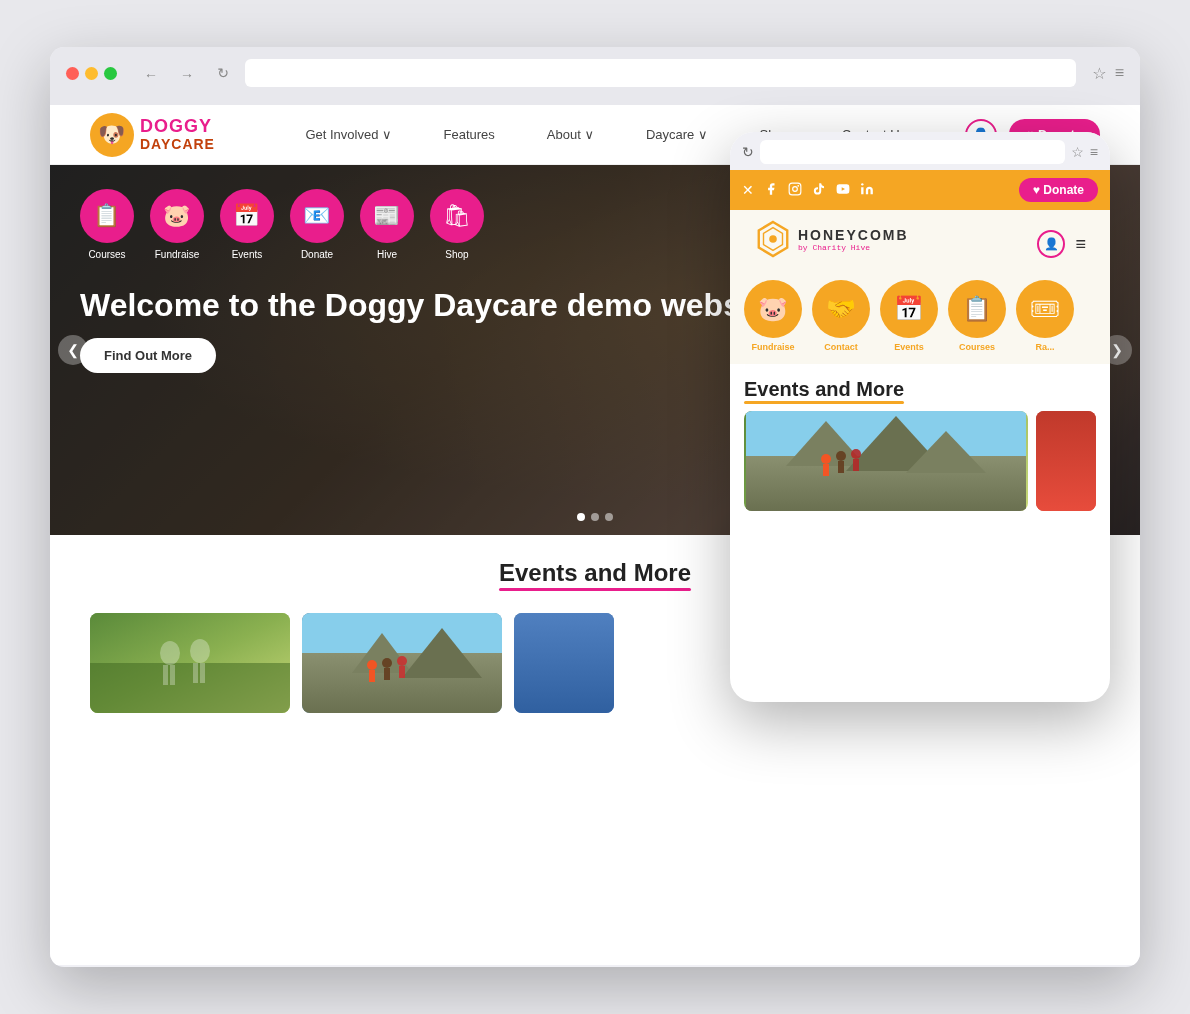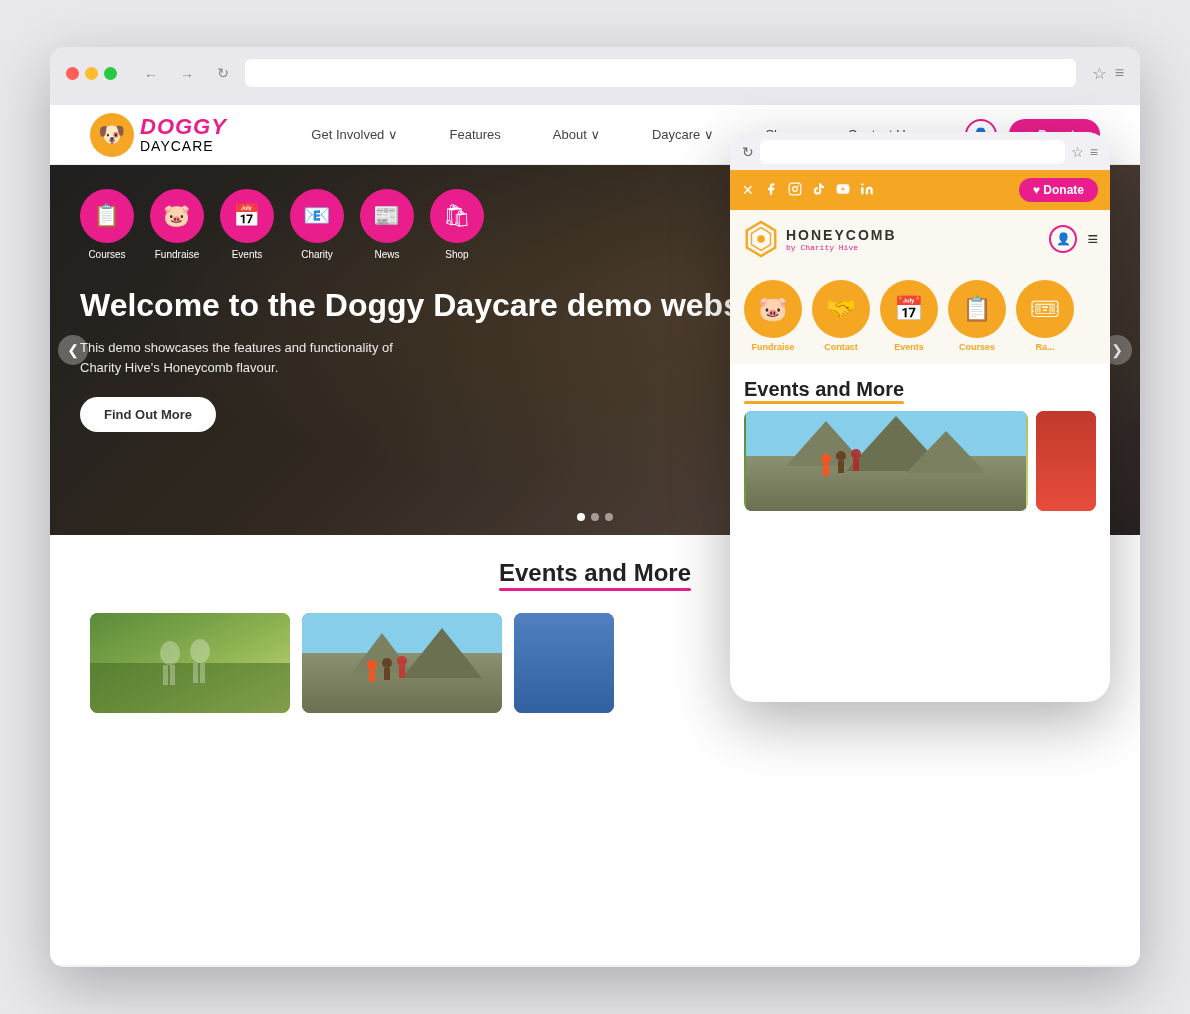--- a/index.html
+++ b/index.html
@@ -125,31 +125,30 @@
       align-items: center;
       justify-content: center;
       font-size: 22px;
     }
 
     .logo-text {
       line-height: 1.1;
     }
 
     .logo-doggy {
-      font-size: 22px;
+      font-size: 18px;
       font-weight: 900;
       color: #e91e8c;
       letter-spacing: 1px;
-      font-style: italic;
     }
 
     .logo-daycare {
       font-size: 14px;
-      font-weight: 400;
-      color: #000000;
+      font-weight: 700;
+      color: #c2410c;
       letter-spacing: 1px;
     }
 
     .site-nav {
       display: flex;
       align-items: center;
       gap: 20px;
     }
 
     .nav-item {
@@ -453,23 +452,23 @@
       font-weight: 600;
       cursor: pointer;
       display: flex;
       align-items: center;
       gap: 4px;
     }
 
     
     .mobile-header {
       background: #faf8f0;
-      padding: 10px 12px;
-      display: flex;
-      align-items: center;
+      padding: 10px 24px;
+      display: flex;
+      align-items: flex-end;
       justify-content: space-between;
     }
 
     .mobile-logo {
       display: flex;
       align-items: center;
       gap: 6px;
     }
 
     .mobile-user-icon {
@@ -644,35 +643,34 @@
         <div class="cat-icon">
           <div class="cat-circle">🐷</div>
           <span class="cat-label">Fundraise</span>
         </div>
         <div class="cat-icon">
           <div class="cat-circle">📅</div>
           <span class="cat-label">Events</span>
         </div>
         <div class="cat-icon">
           <div class="cat-circle">📧</div>
-          <span class="cat-label">Charity</span>
+          <span class="cat-label">Donate</span>
         </div>
         <div class="cat-icon">
           <div class="cat-circle">📰</div>
-          <span class="cat-label">News</span>
+          <span class="cat-label">Hive</span>
         </div>
         <div class="cat-icon">
           <div class="cat-circle">🛍</div>
           <span class="cat-label">Shop</span>
         </div>
       </div>
 
       <div class="hero-content">
         <h1 class="hero-title">Welcome to the Doggy Daycare demo website</h1>
-        <p class="hero-subtitle">This demo showcases the features and functionality of Charity Hive's Honeycomb flavour.</p>
         <button class="find-out-btn">Find Out More</button>
       </div>
 
       <div class="slide-dots">
         <div class="dot active"></div>
         <div class="dot inactive"></div>
         <div class="dot inactive"></div>
       </div>
     </div>
 

